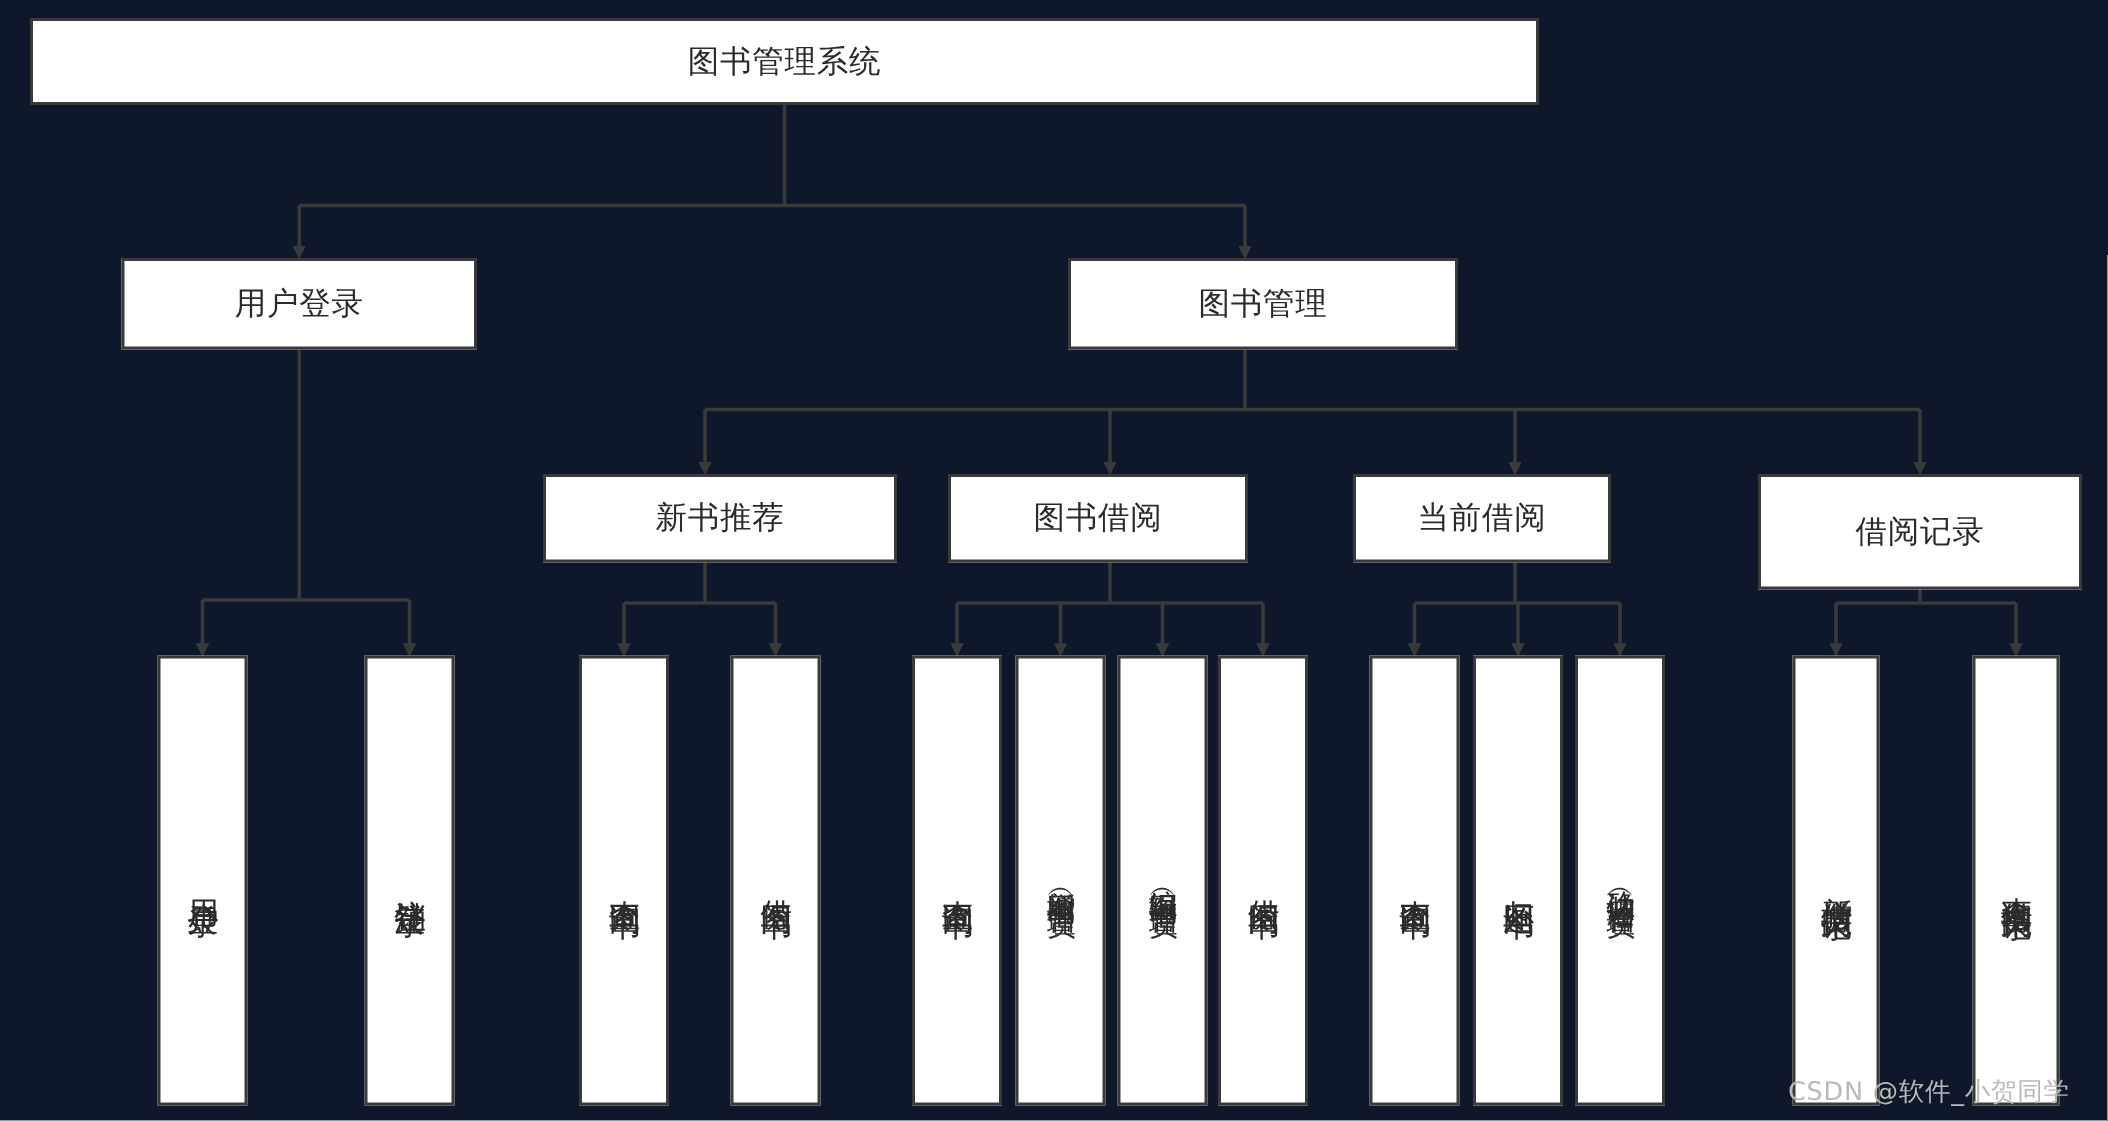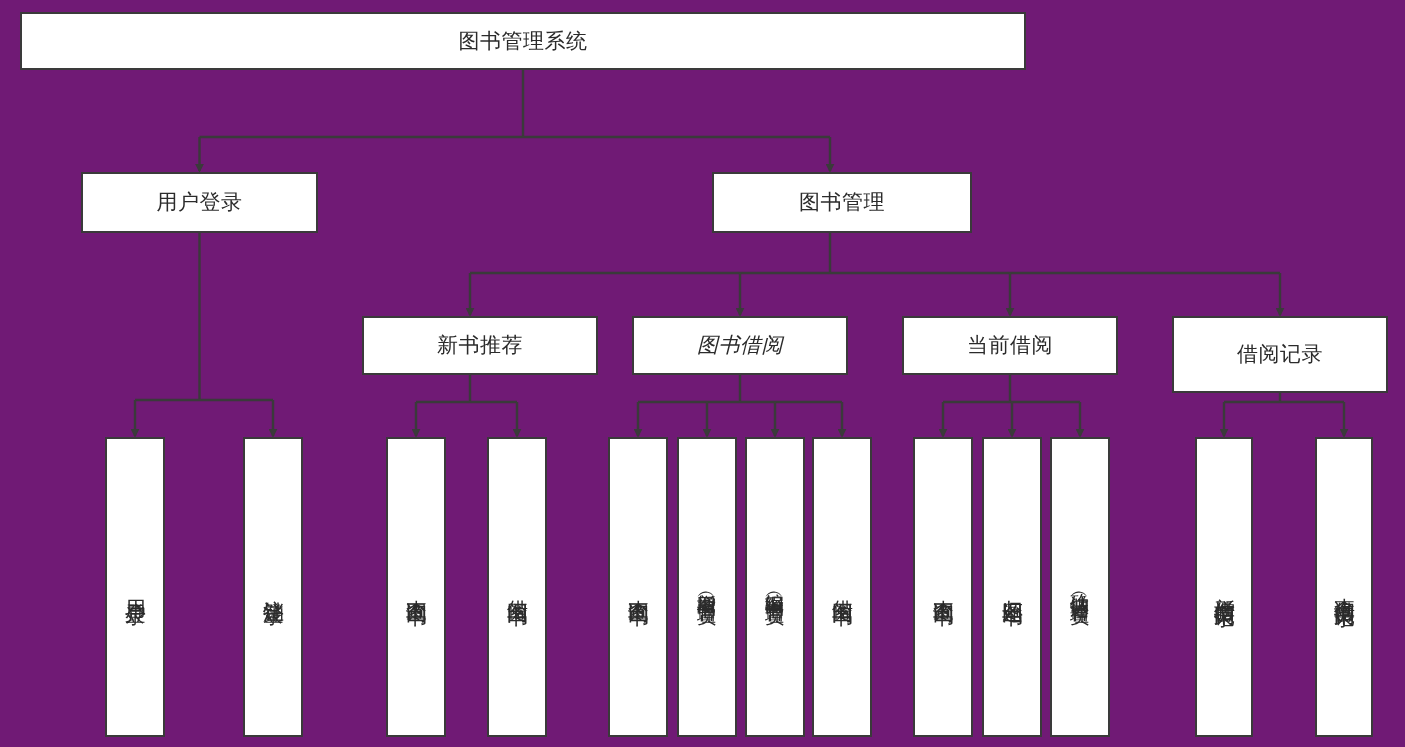--- a/index.html
+++ b/index.html
@@ -7,21 +7,21 @@
     padding: 0;
     background: #ffffff;
   }
   body {
     font-family: "DejaVu Sans", "Liberation Sans", sans-serif;
   }
   #canvas {
     position: relative;
     width: 1405px;
     height: 747px;
-    background: #701a75;
+    background: #0f172a;
     overflow: hidden;
   }
   #edges {
     position: absolute;
     left: 0;
     top: 0;
     width: 1405px;
     height: 747px;
     pointer-events: none;
   }
@@ -117,24 +117,24 @@
       </div>
       <div class="node" style="left: 81px; top: 172px; width: 237px; height: 61px; border-color: rgb(58, 58, 58);">
         <span class="node-label" style="color: rgb(43, 43, 43);">用户登录</span>
       </div>
       <div class="node" style="left: 712px; top: 172px; width: 260px; height: 61px; border-color: rgb(58, 58, 58);">
         <span class="node-label" style="color: rgb(43, 43, 43);">图书管理</span>
       </div>
       <div class="node" style="left: 362px; top: 316px; width: 236px; height: 59px; border-color: rgb(58, 58, 58);">
         <span class="node-label" style="color: rgb(43, 43, 43);">新书推荐</span>
       </div>
-      <div class="node" style="left: 632px; top: 316px; width: 216px; height: 59px; border-color: rgb(58, 58, 58); font-style: italic;">
+      <div class="node" style="left: 632px; top: 316px; width: 200px; height: 59px; border-color: rgb(58, 58, 58);">
         <span class="node-label" style="color: rgb(43, 43, 43);">图书借阅</span>
       </div>
-      <div class="node" style="left: 902px; top: 316px; width: 216px; height: 59px; border-color: rgb(58, 58, 58);">
+      <div class="node" style="left: 902px; top: 316px; width: 172px; height: 59px; border-color: rgb(58, 58, 58);">
         <span class="node-label" style="color: rgb(43, 43, 43);">当前借阅</span>
       </div>
       <div class="node" style="left: 1172px; top: 316px; width: 216px; height: 77px; border-color: rgb(58, 58, 58);">
         <span class="node-label" style="color: rgb(43, 43, 43);">借阅记录</span>
       </div>
       <div class="node vertical" style="left: 105px; top: 437px; width: 60px; height: 300px; border-color: rgb(58, 58, 58);">
         <span class="node-label" style="color: rgb(43, 43, 43); font-size: 21px;">用户登录</span>
       </div>
       <div class="node vertical" style="left: 243px; top: 437px; width: 60px; height: 300px; border-color: rgb(58, 58, 58);">
         <span class="node-label" style="color: rgb(43, 43, 43); font-size: 21px;">注销登录</span>
@@ -167,13 +167,14 @@
         <span class="node-label" style="color: rgb(43, 43, 43); font-size: 19px;">确认归还（管理员）</span>
       </div>
       <div class="node vertical" style="left: 1195px; top: 437px; width: 58px; height: 300px; border-color: rgb(58, 58, 58);">
         <span class="node-label" style="color: rgb(43, 43, 43); font-size: 21px;">新增借阅记录</span>
       </div>
       <div class="node vertical" style="left: 1315px; top: 437px; width: 58px; height: 300px; border-color: rgb(58, 58, 58);">
         <span class="node-label" style="color: rgb(43, 43, 43); font-size: 21px;">查询借阅记录</span>
       </div>
     </div>
 
+  <div class="watermark" style="left: 1192px; top: 716px;">CSDN @软件_小贺同学</div>
 </div>
 
 </body></html>

